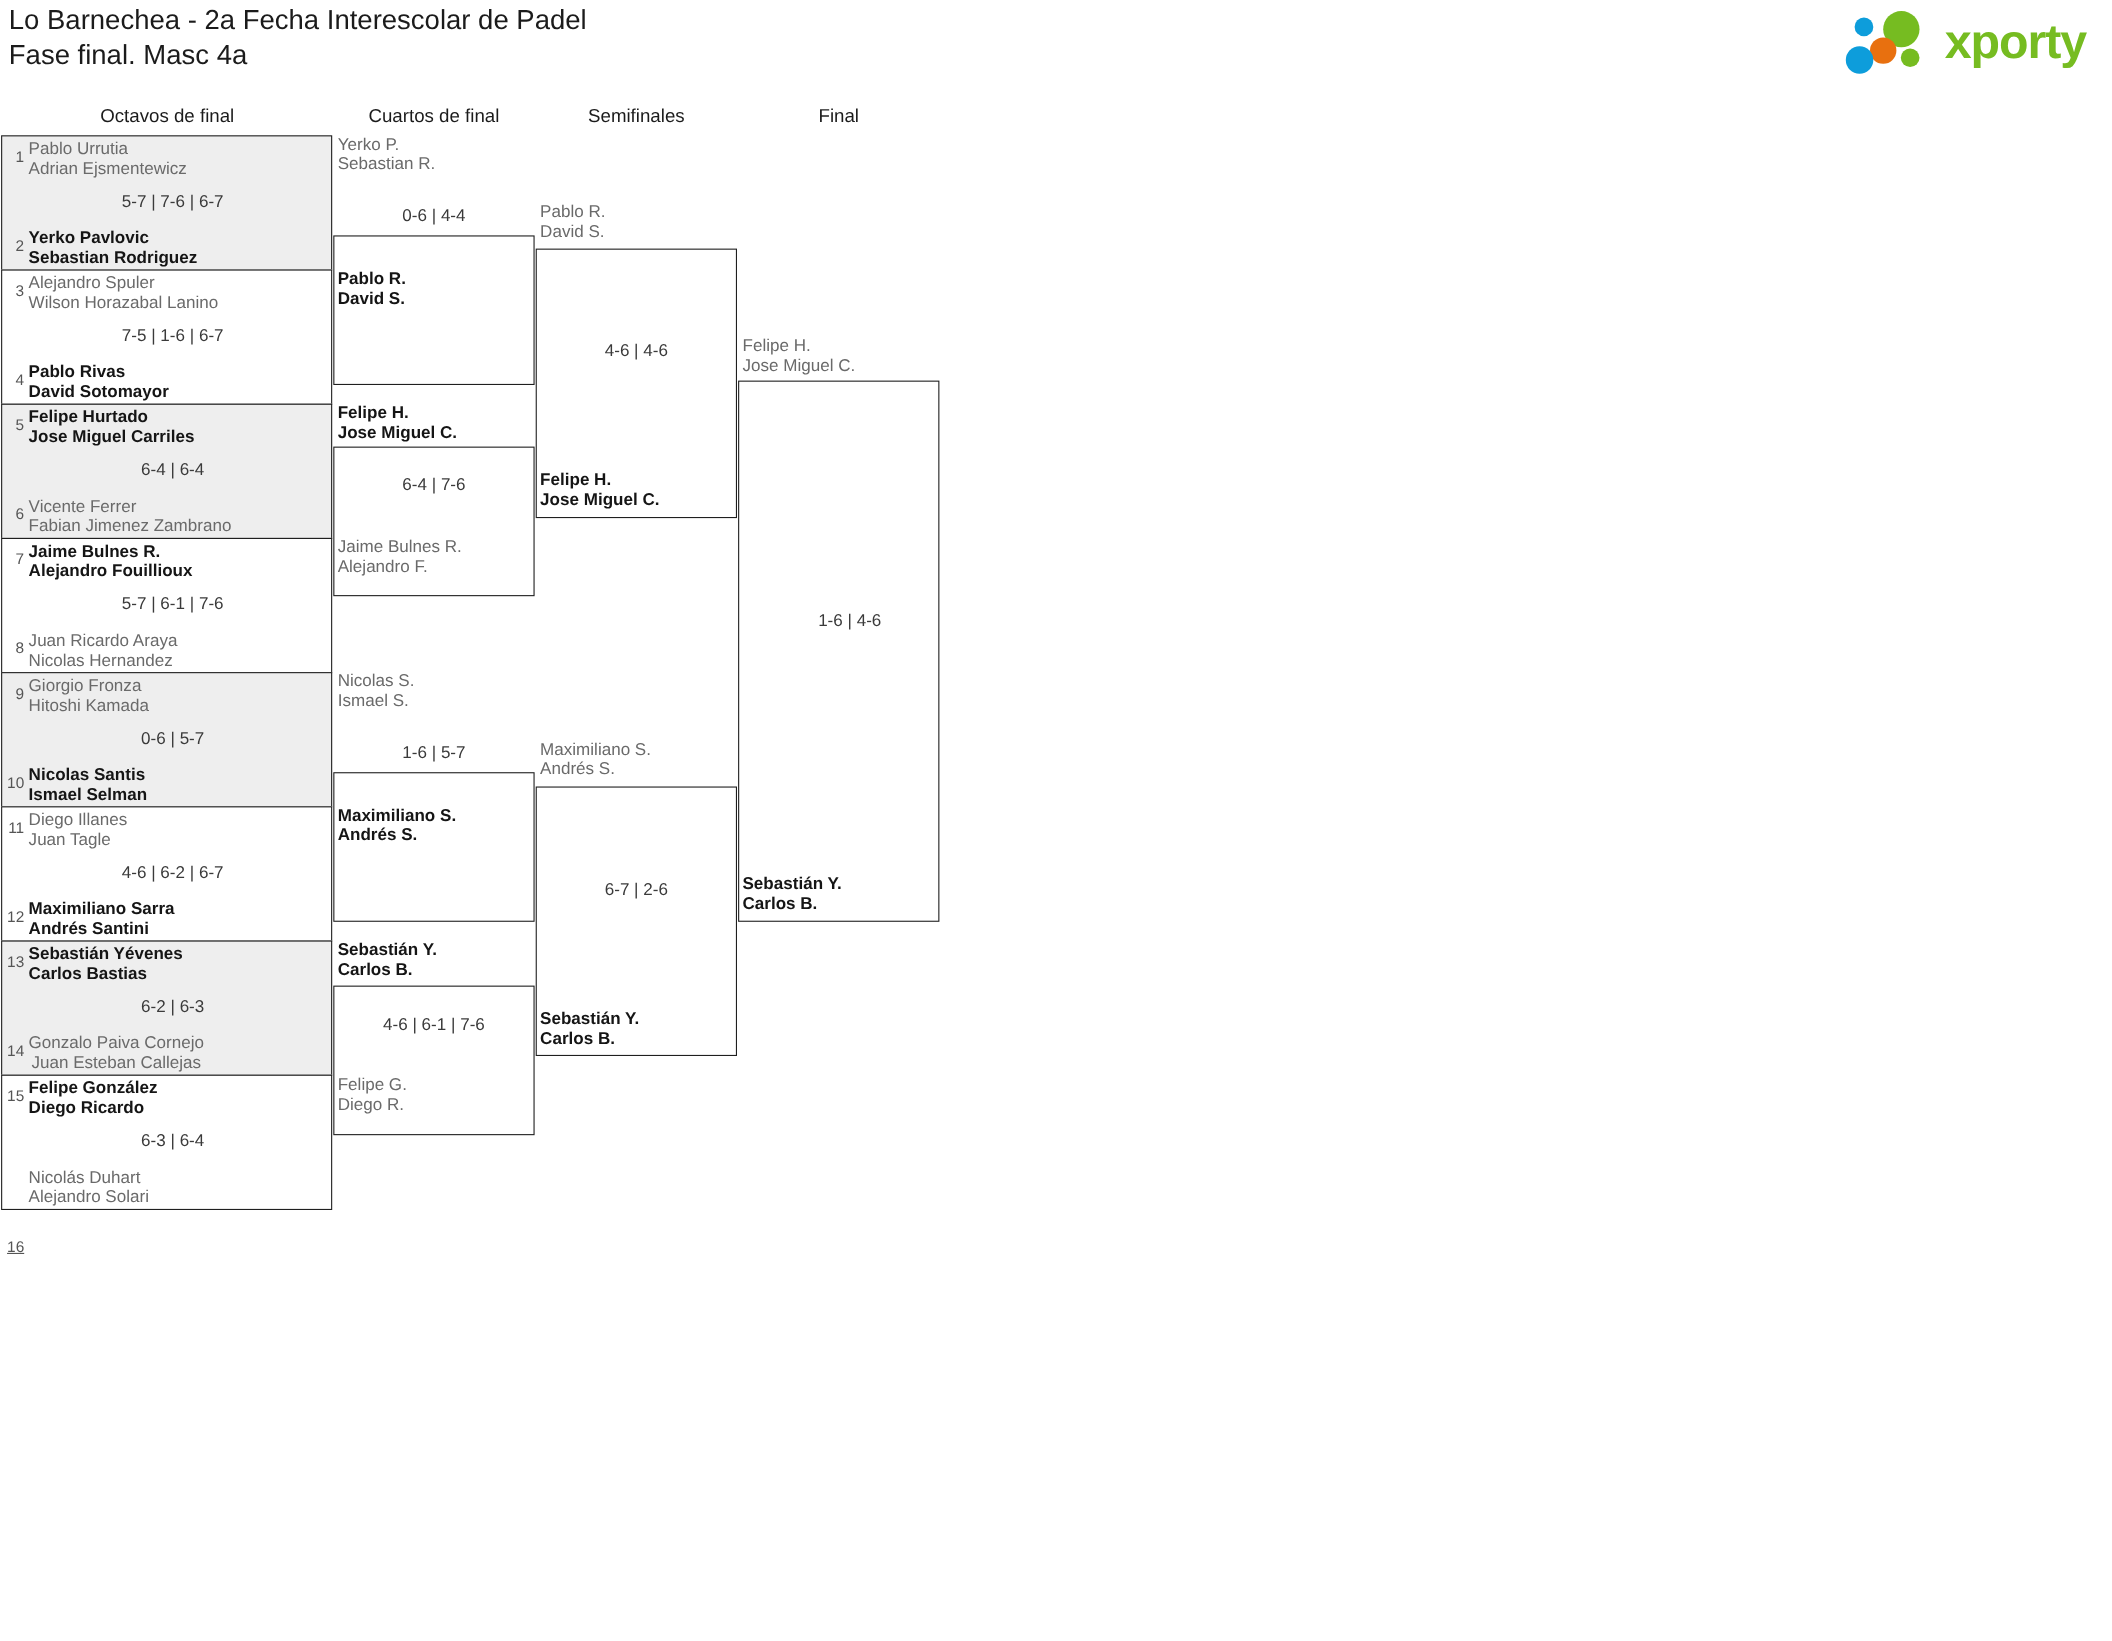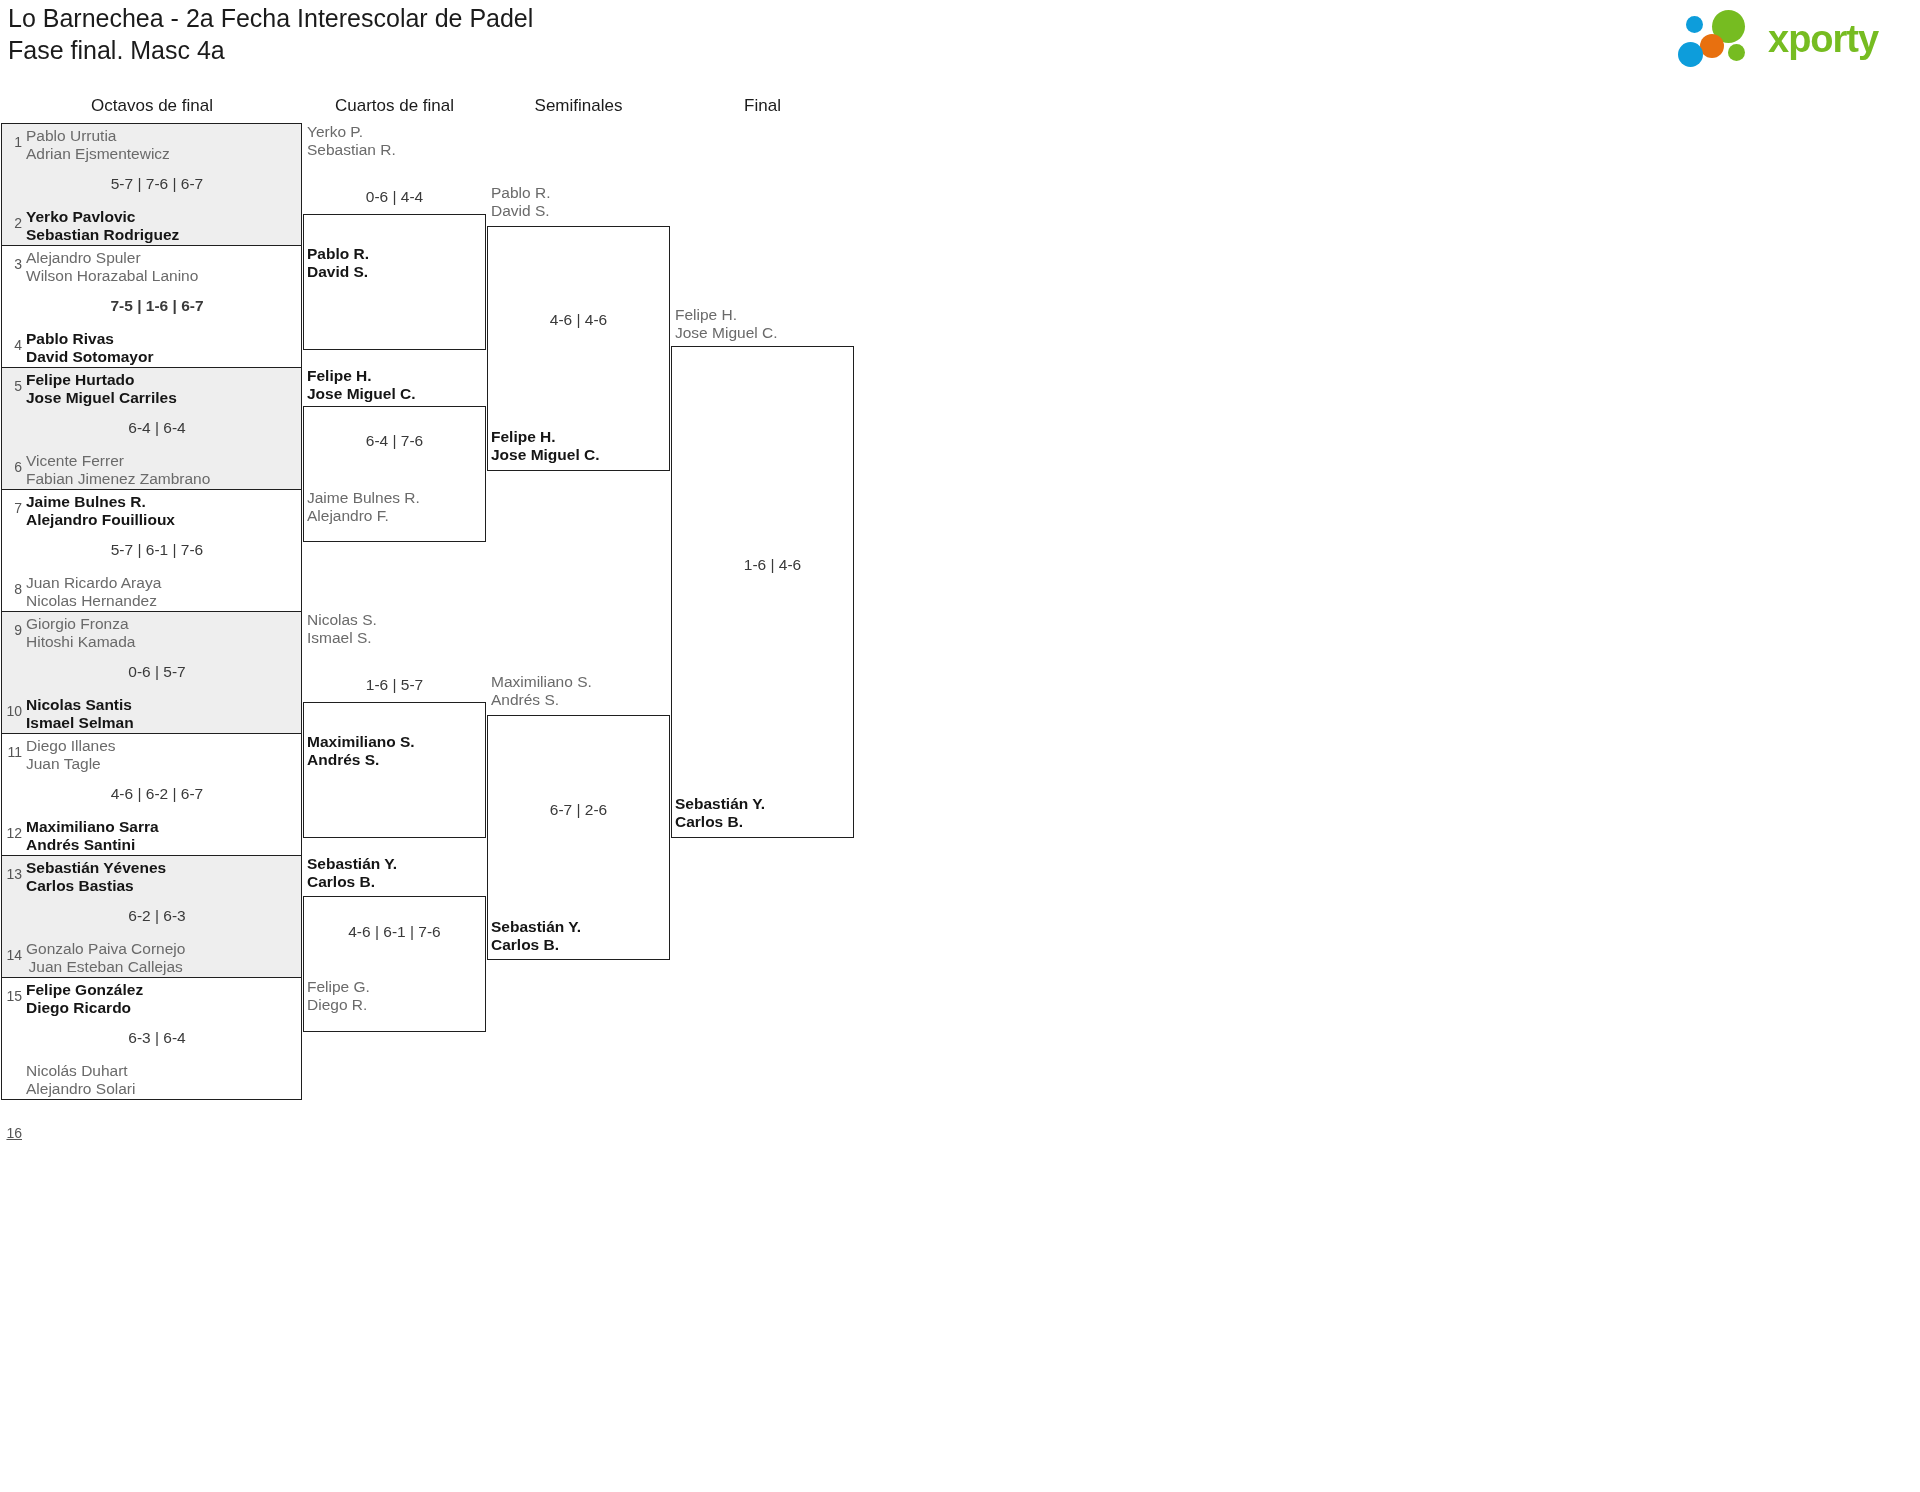--- a/index.html
+++ b/index.html
@@ -31,21 +31,21 @@
     position: absolute;
     right: 14px;
     top: 8px;
     width: 230px;
     height: 62px;
   }
   #brand-logo .brand-word {
     position: absolute;
     left: 92px;
     top: 4px;
-    font-size: 38px;
+    font-size: 44px;
     font-weight: 700;
     letter-spacing: -1px;
     color: #76bc21;
     line-height: 54px;
   }
   .dot { position: absolute; border-radius: 50%; }
 
   
   .round-label {
     position: absolute;
@@ -131,21 +131,21 @@
 <div class="r1-cell shaded" style="left:1px; top:123px; width:301px; height:123px;"></div>
 <div class="seed" style="top:134px;">1</div>
 <div class="team" style="top:127px;"><span>Pablo Urrutia</span><br><span>Adrian Ejsmentewicz</span></div>
 <div class="score" style="left:26px; top:175px; width:262px;">5-7 | 7-6 | 6-7</div>
 <div class="seed" style="top:215px;">2</div>
 <div class="team win" style="top:208px;"><span>Yerko Pavlovic</span><br><span>Sebastian Rodriguez</span></div>
 
 <div class="r1-cell" style="left:1px; top:245px; width:301px; height:123px;"></div>
 <div class="seed" style="top:256px;">3</div>
 <div class="team" style="top:249px;"><span>Alejandro Spuler</span><br><span>Wilson Horazabal Lanino</span></div>
-<div class="score" style="left:26px; top:297px; width:262px;font-weight:bold;">7-5 | 1-6 | 6-7</div>
+<div class="score" style="left:26px; top:297px; width:262px;">7-5 | 1-6 | 6-7</div>
 <div class="seed" style="top:337px;">4</div>
 <div class="team win" style="top:330px;"><span>Pablo Rivas</span><br><span>David Sotomayor</span></div>
 
 <div class="r1-cell shaded" style="left:1px; top:367px; width:301px; height:123px;"></div>
 <div class="seed" style="top:378px;">5</div>
 <div class="team win" style="top:371px;"><span>Felipe Hurtado</span><br><span>Jose Miguel Carriles</span></div>
 <div class="score" style="left:26px; top:419px; width:262px;">6-4 | 6-4</div>
 <div class="seed" style="top:459px;">6</div>
 <div class="team" style="top:452px;"><span>Vicente Ferrer</span><br><span>Fabian Jimenez Zambrano</span></div>
 

